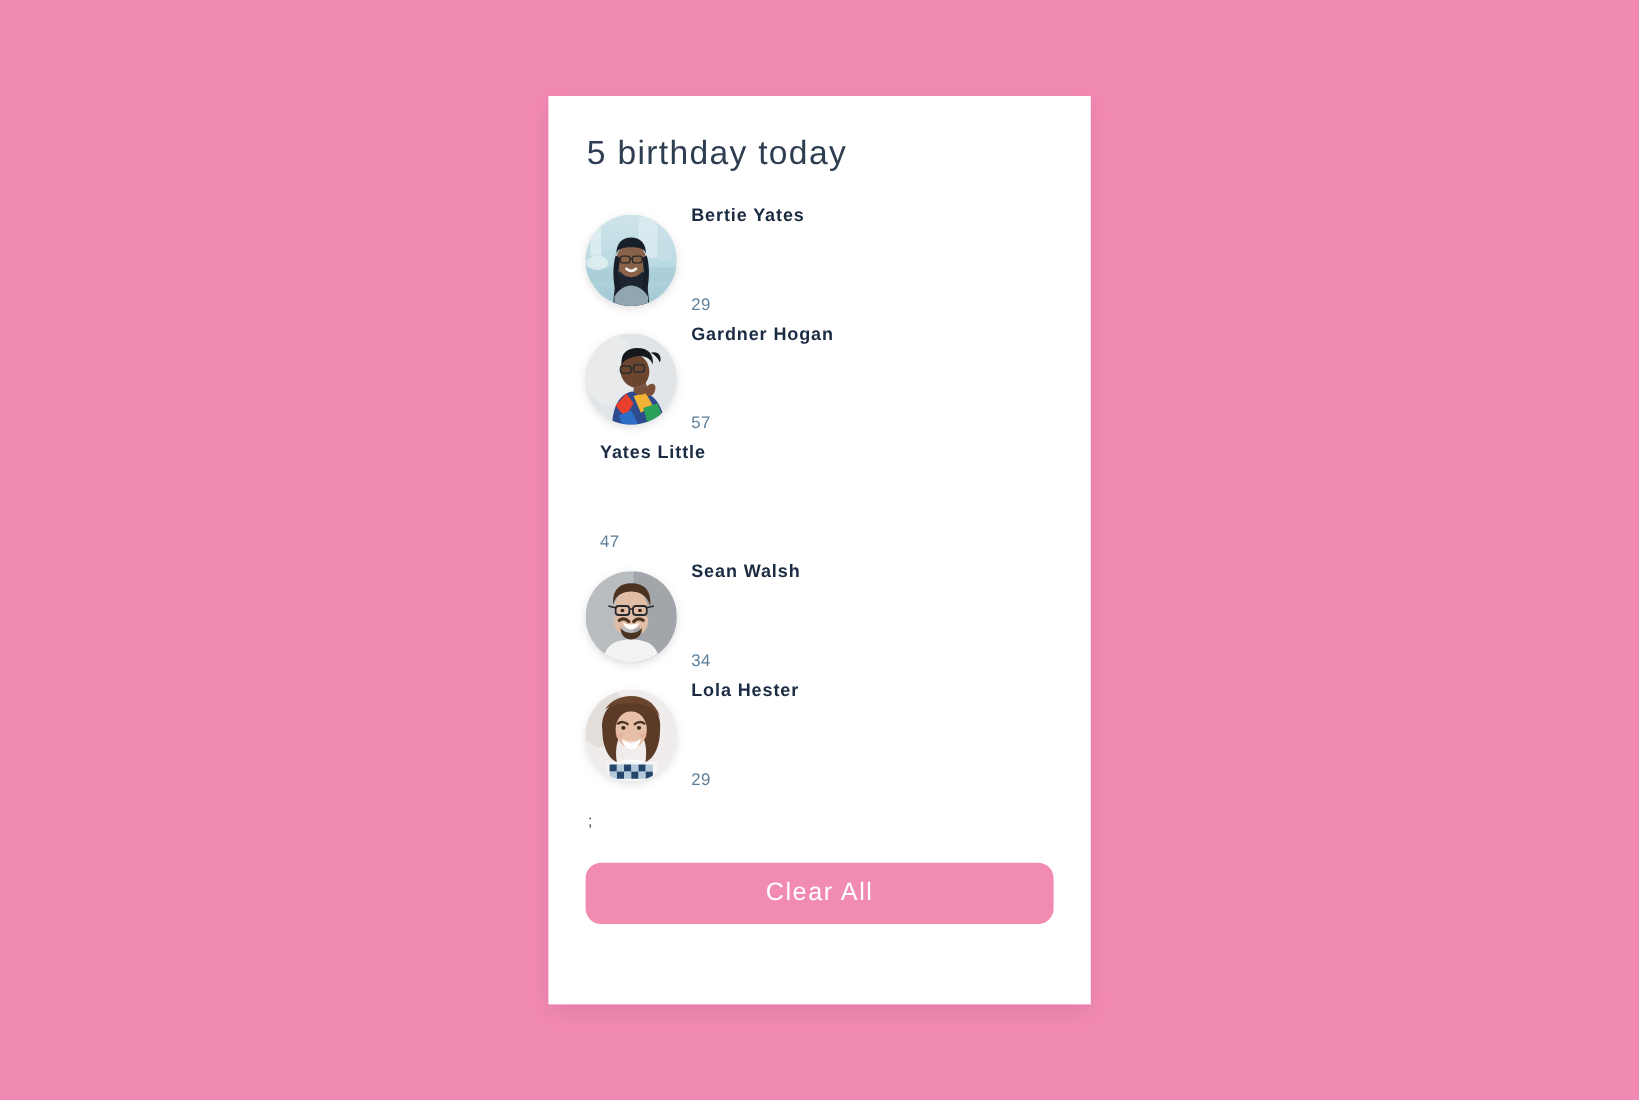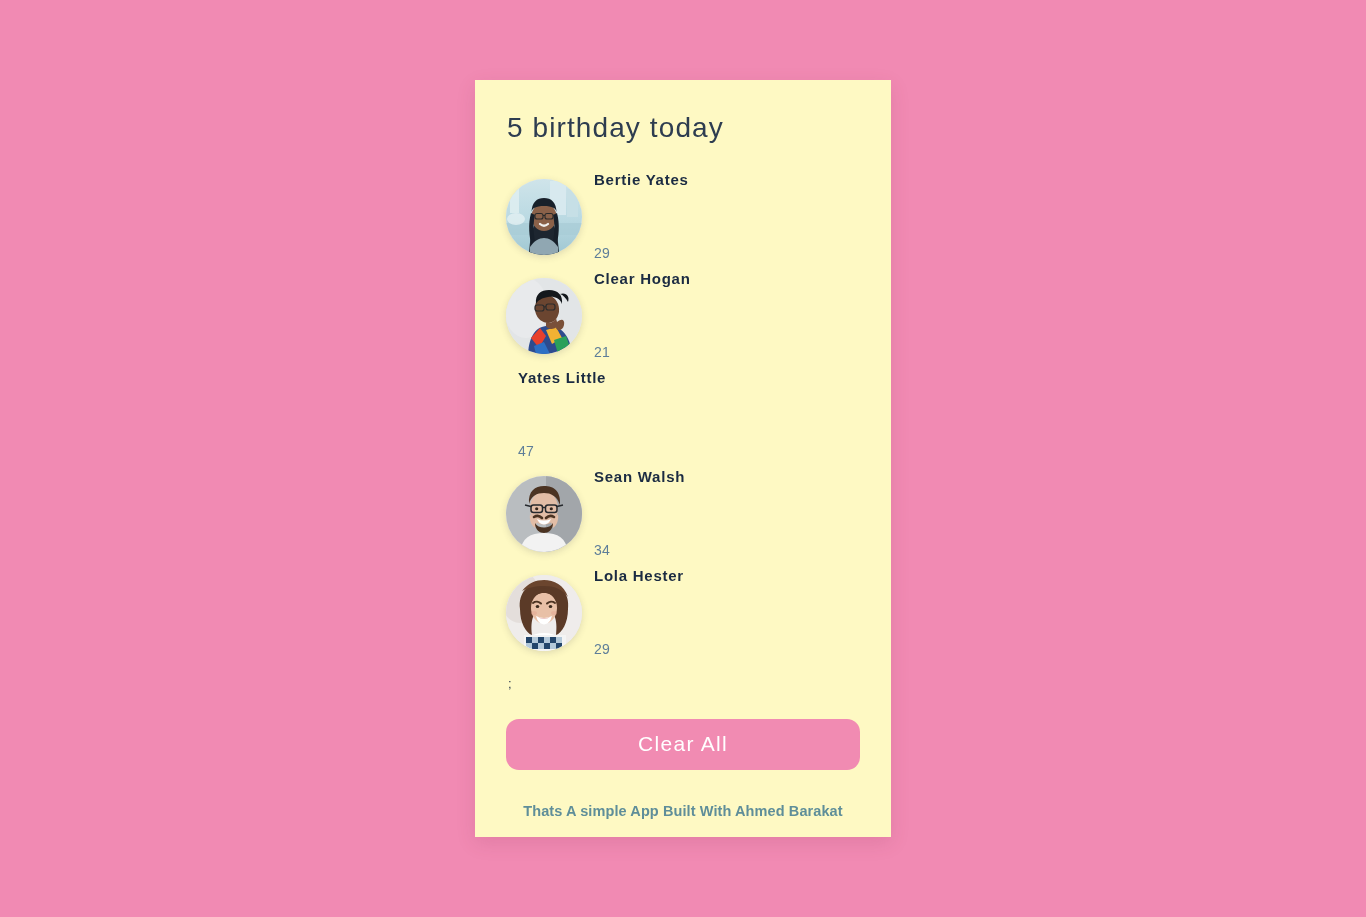--- a/index.html
+++ b/index.html
@@ -12,23 +12,23 @@
 
   body {
     background: #f18ab3;
     font-family: "Liberation Sans", "DejaVu Sans", sans-serif;
     display: flex;
     align-items: flex-start;
     justify-content: center;
   }
 
   .card {
-    width: 416px;
+    width: 452px;
     margin-top: 80px;
-    background: #fef9c3;
+    background: #ffffff;
     padding: 30px 31px 0 31px;
     box-shadow: 0 6px 18px rgba(120, 40, 70, 0.13);
     min-height: 757px;
     display: flex;
     flex-direction: column;
   }
 
   .card-title {
     font-size: 28px;
     font-weight: 300;
@@ -180,22 +180,22 @@
           <path d="M30 26 C29 16 35 12 43 12 C52 12 57 17 56 26 C54 20 48 18 42 19 C36 20 32 22 30 26 Z" fill="#14181c"></path>
           <path d="M54 16 C60 14 64 18 62 24 C60 20 57 17 54 16 Z" fill="#14181c"></path>
           <rect x="29" y="27" width="9" height="6" rx="2.2" fill="none" stroke="#2c2c2c" stroke-width="1.2"></rect>
           <rect x="40" y="26" width="9" height="6" rx="2.2" fill="none" stroke="#2c2c2c" stroke-width="1.2"></rect>
           <line x1="38" y1="29" x2="40" y2="28.6" stroke="#2c2c2c" stroke-width="1"></line>
           <path d="M51 44 C56 40 59 42 58 47 C57 52 52 54 50 50 Z" fill="#7a5038"></path>
           <path d="M40 44 C44 46 48 44 50 40 L52 48 C48 52 42 52 40 48 Z" fill="#79503a"></path>
         </svg>
       </div>
       <div class="person-info">
-        <div class="person-name">Clear Hogan</div>
-        <div class="person-age">21</div>
+        <div class="person-name">Gardner Hogan</div>
+        <div class="person-age">57</div>
       </div>
     </li>
 
     <li class="person">
       <div class="person-info">
         <div class="person-name">Yates Little</div>
         <div class="person-age">47</div>
       </div>
     </li>
 
@@ -256,15 +256,14 @@
         <div class="person-age">29</div>
       </div>
     </li>
 
   </ul>
 
   <div class="stray-text">;</div>
 
   <button class="clear-btn">Clear All</button>
 
-  <div class="footer-note">Thats A simple App Built With Ahmed Barakat</div>
 
 </div>
 
 </body></html>

